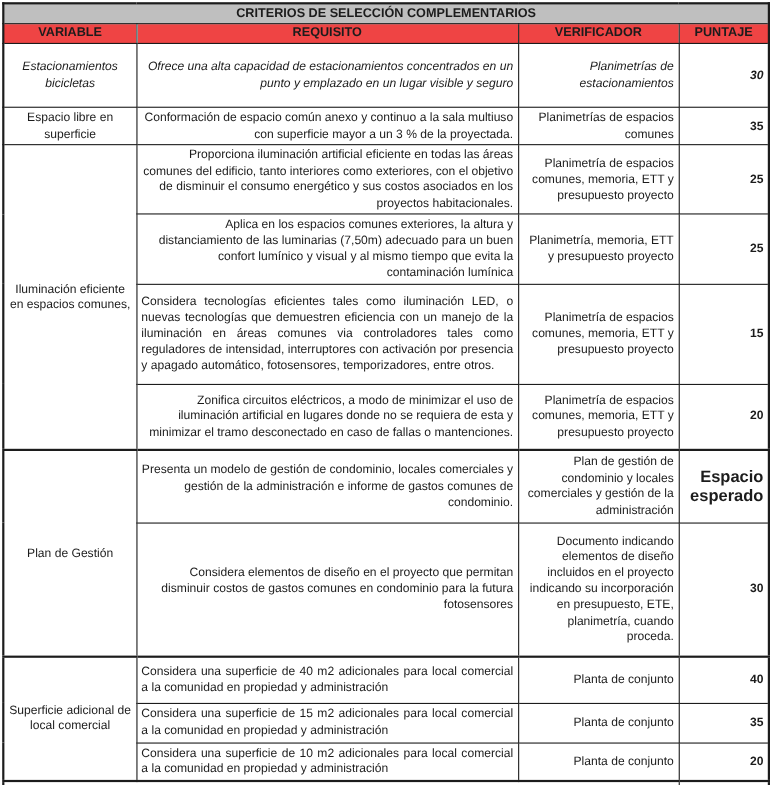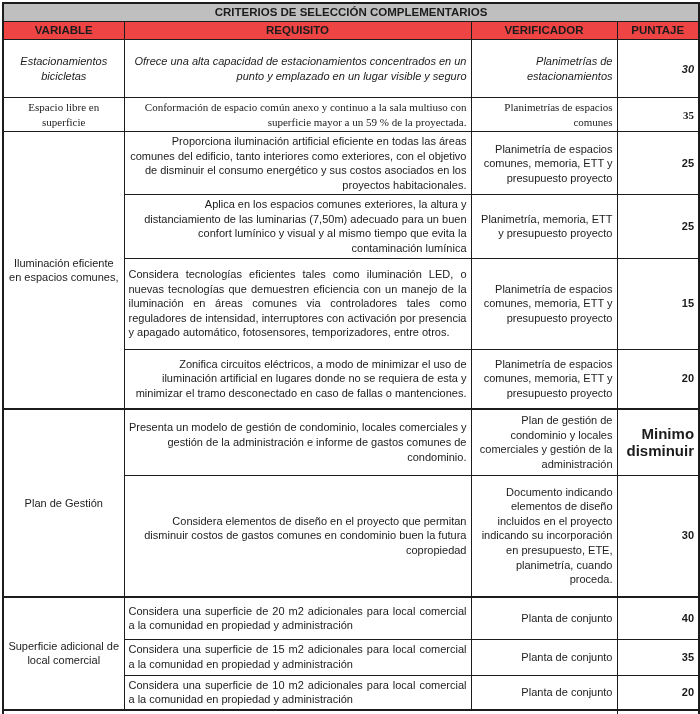--- a/index.html
+++ b/index.html
@@ -111,23 +111,23 @@
         <td>PUNTAJE</td>
       </tr>
 
       <tr style="height:58px;font-style:italic;">
         <td class="var">Estacionamientos bicicletas</td>
         <td class="req">Ofrece una alta capacidad de estacionamientos concentrados en un punto y emplazado en un lugar visible y seguro</td>
         <td class="ver">Planimetrías de estacionamientos</td>
         <td class="pts">30</td>
       </tr>
 
-      <tr style="height:31px;font-family:Liberation Serif, serif;">
+      <tr style="height:31px;">
         <td class="var">Espacio libre en superficie</td>
-        <td class="req">Conformación de espacio común anexo y continuo a la sala multiuso con superficie mayor a un 59 % de la proyectada.</td>
+        <td class="req">Conformación de espacio común anexo y continuo a la sala multiuso con superficie mayor a un 3 % de la proyectada.</td>
         <td class="ver">Planimetrías de espacios comunes</td>
         <td class="pts">35</td>
       </tr>
 
       <tr style="height:62px;">
         <td class="var" rowspan="4">Iluminación eficiente en espacios comunes,</td>
         <td class="req">Proporciona iluminación artificial eficiente en todas las áreas comunes del edificio, tanto interiores como exteriores, con el objetivo de disminuir el consumo energético y sus costos asociados en los proyectos habitacionales.</td>
         <td class="ver">Planimetría de espacios comunes, memoria, ETT y presupuesto proyecto</td>
         <td class="pts">25</td>
       </tr>
@@ -147,32 +147,32 @@
       <tr style="height:60px;">
         <td class="req">Zonifica circuitos eléctricos, a modo de minimizar el uso de iluminación artificial en lugares donde no se requiera de esta y minimizar el tramo desconectado en caso de fallas o mantenciones.</td>
         <td class="ver">Planimetría de espacios comunes, memoria, ETT y presupuesto proyecto</td>
         <td class="pts">20</td>
       </tr>
 
       <tr class="thick" style="height:66px;">
         <td class="var" rowspan="2">Plan de Gestión</td>
         <td class="req">Presenta un modelo de gestión de condominio, locales comerciales y gestión de la administración e informe de gastos comunes de condominio.</td>
         <td class="ver">Plan de gestión de condominio y locales comerciales y gestión de la administración</td>
-        <td class="pts text-pts">Minimo disminuir</td>
+        <td class="pts text-pts">Espacio esperado</td>
       </tr>
 
       <tr style="height:122px;">
-        <td class="req">Considera elementos de diseño en el proyecto que permitan disminuir costos de gastos comunes en condominio buen la futura copropiedad</td>
+        <td class="req">Considera elementos de diseño en el proyecto que permitan disminuir costos de gastos comunes en condominio para la futura fotosensores</td>
         <td class="ver">Documento indicando elementos de diseño incluidos en el proyecto indicando su incorporación en presupuesto, ETE, planimetría, cuando proceda.</td>
         <td class="pts">30</td>
       </tr>
 
       <tr class="thick" style="height:42px;">
         <td class="var" rowspan="3">Superficie adicional de local comercial</td>
-        <td class="req just">Considera una superficie de 20 m2 adicionales para local comercial a la comunidad en propiedad y administración</td>
+        <td class="req just">Considera una superficie de 40 m2 adicionales para local comercial a la comunidad en propiedad y administración</td>
         <td class="ver">Planta de conjunto</td>
         <td class="pts">40</td>
       </tr>
 
       <tr style="height:36px;">
         <td class="req just">Considera una superficie de 15 m2 adicionales para local comercial a la comunidad en propiedad y administración</td>
         <td class="ver">Planta de conjunto</td>
         <td class="pts">35</td>
       </tr>
 

